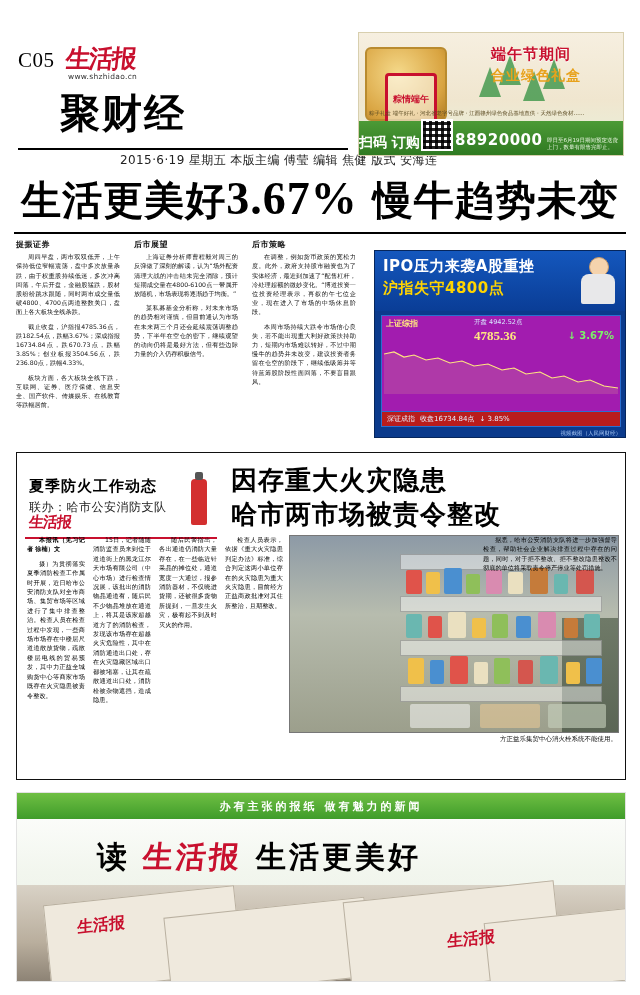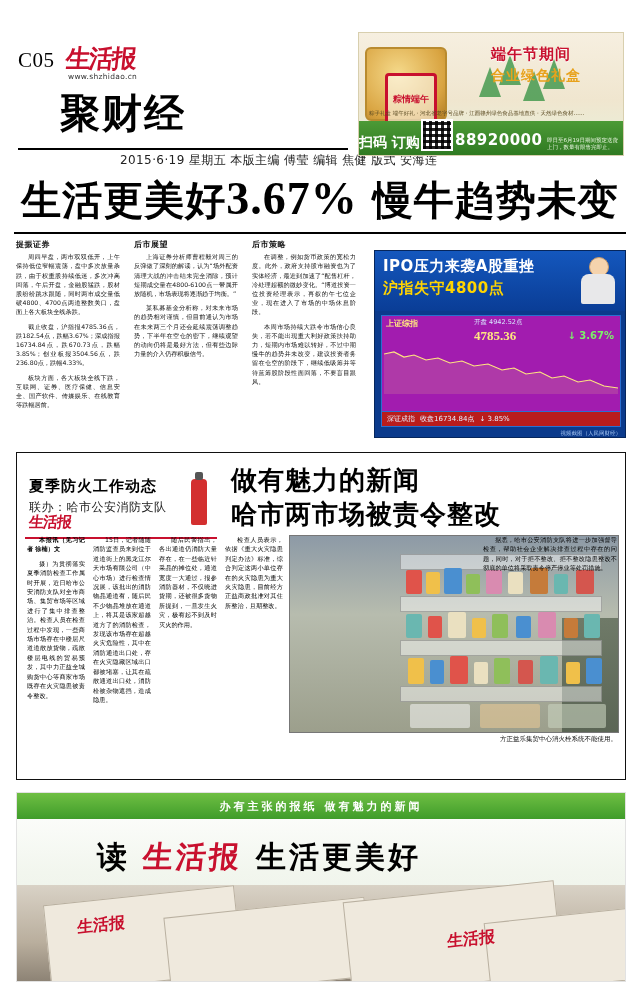--- a/index.html
+++ b/index.html
@@ -553,21 +553,21 @@
 
   <div class="mid-box">
     <div class="fire-logo-box">
       <div class="fire-title">夏季防火工作动态</div>
       <div class="fire-sub">联办：哈市公安消防支队</div>
       <div class="fire-brand">生活报</div>
       <div class="extinguisher"></div>
     </div>
 
     <div class="mid-headline">
-      <div>做有魅力的新闻</div>
+      <div>因存重大火灾隐患</div>
       <div>哈市两市场被责令整改</div>
     </div>
 
     <div class="mid-cols">
       <div class="mcol mc1">
         <p><span class="mcol-byline">本报讯（见习记者 徐楠）文</span></p>
         <p>摄）为贯彻落实夏季消防检查工作属时开展，近日哈市公安消防支队对全市商场、集贸市场等区域进行了集中排查整治。检查人员在检查过程中发现，一些商场市场存在中楼层尺道道散放货物，疏散楼层电线的贸易预发，其中力正益全城购货中心等商家市场既存在火灾隐患被责令整改。</p>
       </div>
       <div class="mcol mc2">
         <p>15日，记者随随消防监查员来到位于道道街上的黑龙江尔天市场有限公司（中心市场）进行检查情况展，该批出的消防物品通道有，随后民不少物品堆放在通道上，将其是该家超越道方了的消防检查，发现该市场存在超越火灾危险性，其中在消防通道出口处，存在火灾隐藏区域出口都被堵塞，让其在疏散通道出口处，消防栓被杂物遮挡，造成隐患。</p>

